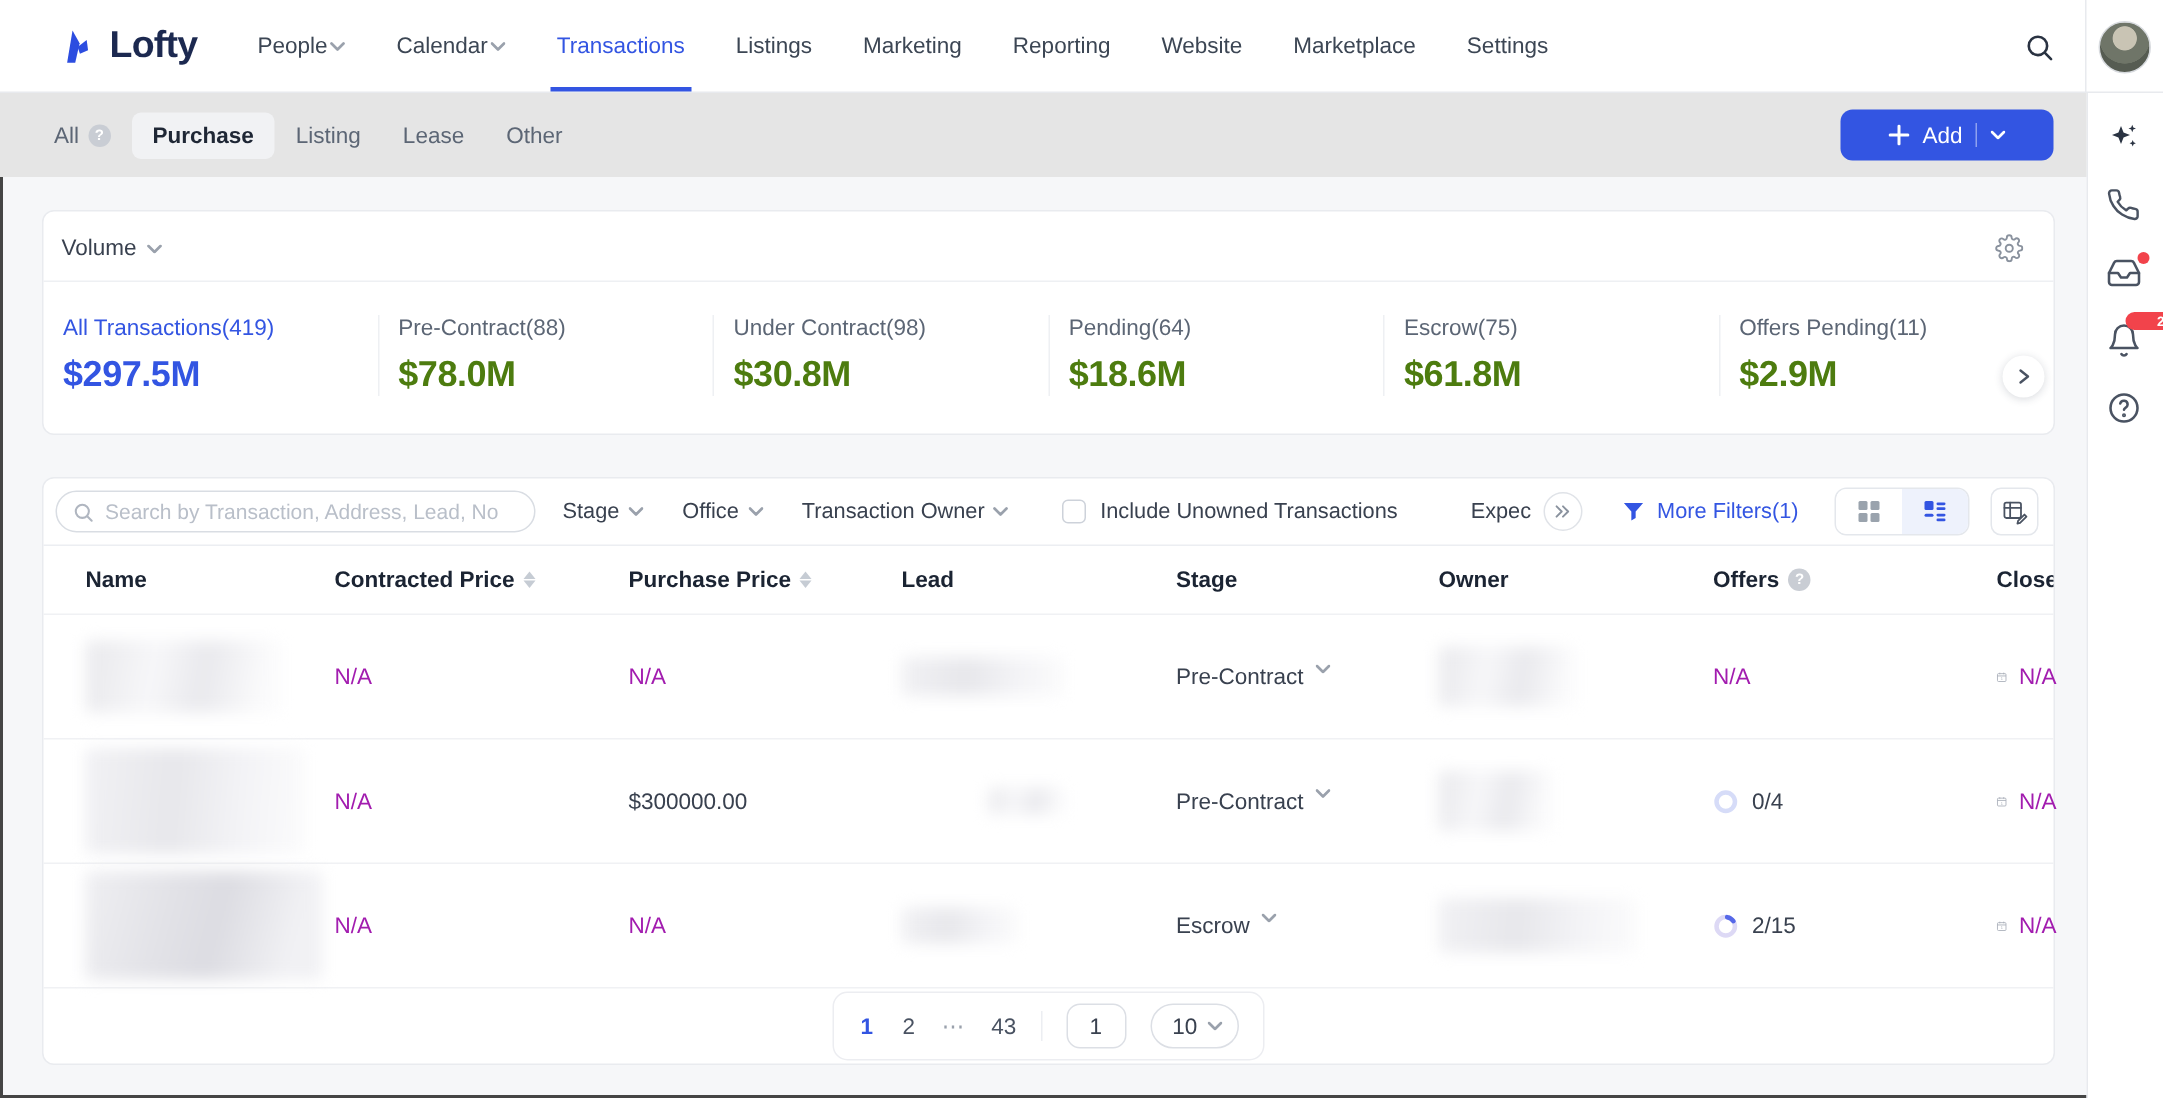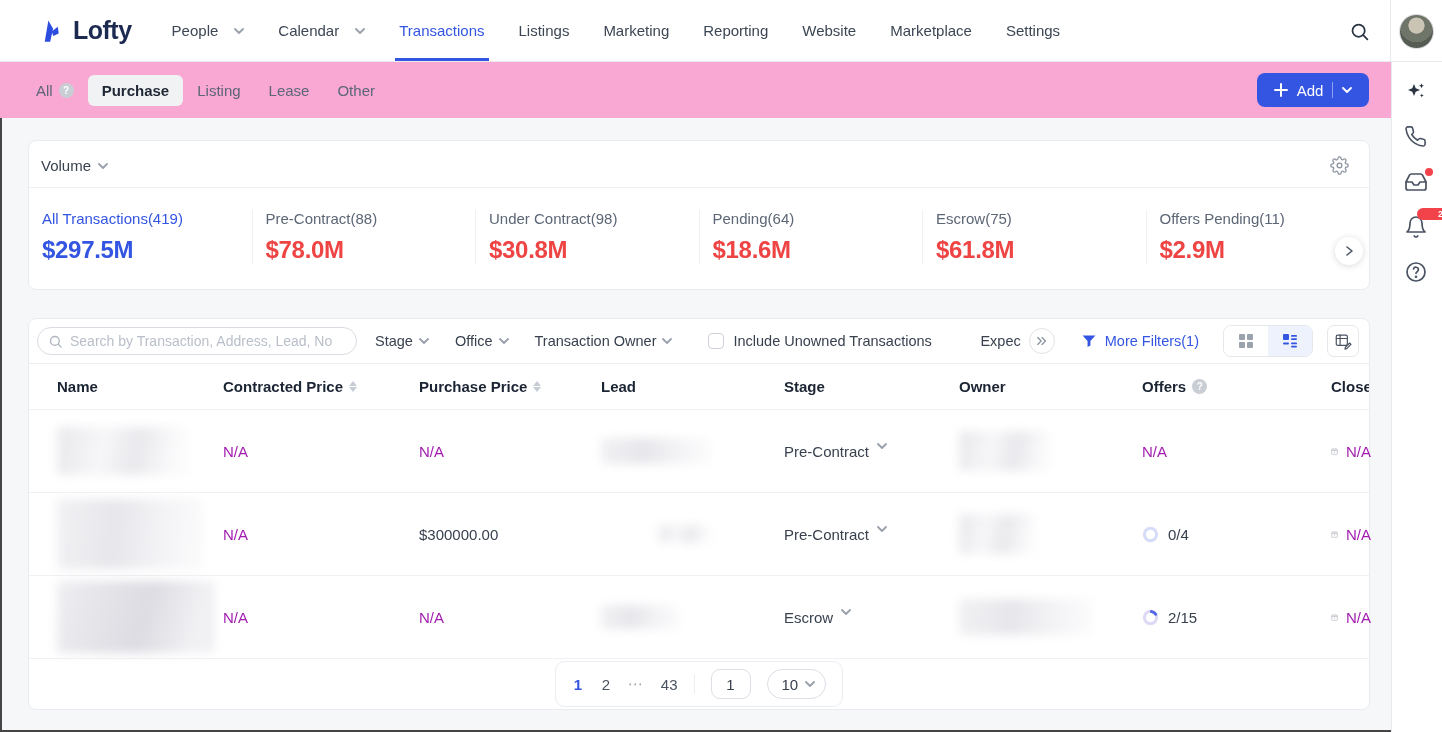--- a/index.html
+++ b/index.html
@@ -16,21 +16,21 @@
 
   
   .topnav {
     position:absolute; left:0; top:0; width:1442px; height:62px;
     background:#fff; border-bottom:1px solid #e8eaee;
     display:flex; align-items:center; padding-left:38px;
   }
   .brand { display:flex; align-items:center; gap:8px; margin-right:40px; cursor:pointer; }
   .brand-word { font-size:25px; font-weight:bold; color:#1c2950; letter-spacing:-0.5px; }
   .nav-items { display:flex; align-items:center; gap:34px; }
-  .nav-item { font-size:15px; color:#3c4654; display:flex; align-items:center; gap:16px; cursor:pointer; height:61px; position:relative; }
+  .nav-item { font-size:15px; color:#3c4654; display:flex; align-items:center; gap:2px; cursor:pointer; height:61px; position:relative; }
   .nav-item.active { color:#3355e2; font-weight:500; }
   .nav-item.active::after { content:""; position:absolute; left:-4px; right:-4px; bottom:0; height:3px; background:#3355e2; }
   .chev { width:10px; height:6px; }
   .chev polyline { fill:none; stroke:#9aa1ac; stroke-width:1.8; stroke-linecap:round; stroke-linejoin:round; }
   .nav-search { position:absolute; right:72px; top:21px; cursor:pointer; }
   .nav-divider { position:absolute; right:51px; top:0; width:1px; height:62px; background:#e8eaee; }
   .avatar {
     position:absolute; right:8px; top:14px; width:35px; height:35px; border-radius:50%;
     background: radial-gradient(circle at 50% 32%, #c9c4b4 0 28%, #6f7568 30% 60%, #565c52 61%);
     border:1px solid #d7dade; cursor:pointer;
@@ -40,50 +40,50 @@
   .rail { position:absolute; right:0; top:62px; width:51px; height:670px; background:#fff; border-left:1px solid #e8eaee; }
   .rail-icon { position:absolute; left:12px; width:26px; height:26px; cursor:pointer; }
   .rail-badge {
     position:absolute; top:-7px; left:13px; background:#f2434b; color:#fff; font-size:9px;
     border-radius:8px; padding:1px 21px; line-height:10px; font-weight:bold;
   }
   .rail-dot { position:absolute; top:-2px; right:-3px; width:8px; height:8px; border-radius:50%; background:#f2434b; }
 
   
   .tabs-row {
-    position:absolute; left:0; top:62px; width:1391px; height:56px; background:#f9a8d4;
+    position:absolute; left:0; top:62px; width:1391px; height:56px; background:#e5e5e5;
     display:flex; align-items:center; padding-left:22px;
   }
   .type-tab { font-size:15px; color:#5c6675; padding:7px 14px; border-radius:6px; cursor:pointer; display:flex; align-items:center; gap:6px; }
   .type-tab.selected { background:#f1f2f4; color:#1f2735; font-weight:600; }
   .q-badge {
     width:15px; height:15px; border-radius:50%; background:#c9cdd4; color:#fff; font-size:10px; font-weight:bold;
     display:flex; align-items:center; justify-content:center;
   }
   .add-btn {
-    position:absolute; right:22px; top:11px; height:34px; width:112px; border-radius:8px;
+    position:absolute; right:22px; top:11px; height:34px; width:142px; border-radius:8px;
     background:#3355e2; color:#fff; display:flex; align-items:center; justify-content:center; gap:9px;
     font-size:15px; cursor:pointer;
   }
   .add-btn .sep { width:1px; height:16px; background:rgba(255,255,255,.45); }
   .add-btn .chev polyline { stroke:#fff; }
 
   
   .card { position:absolute; background:#fff; border:1px solid #e9ebef; border-radius:8px; }
 
   
   .volume-card { left:28px; top:140px; width:1342px; height:150px; }
   .volume-head { display:flex; align-items:center; padding:15px 20px 12px 12px; border-bottom:1px solid #eef0f3; }
   .volume-title { font-size:15px; color:#39414f; display:flex; align-items:center; gap:7px; cursor:pointer; }
   .gear-btn { margin-left:auto; cursor:pointer; }
   .stats { display:flex; height:98px; align-items:center; }
   .stat { flex:1; padding-left:13px; border-left:1px solid #eef0f3; cursor:pointer; }
   .stat:first-child { border-left:none; }
   .stat-label { font-size:15px; color:#5c6675; }
-  .stat-value { font-size:24px; font-weight:bold; color:#ef4444; margin-top:9px; letter-spacing:-0.3px; }
+  .stat-value { font-size:24px; font-weight:bold; color:#4d7c0f; margin-top:9px; letter-spacing:-0.3px; }
   .stat.highlight .stat-label, .stat.highlight .stat-value { color:#3355e2; }
   .stats-next {
     position:absolute; right:6px; top:96px; width:28px; height:28px; border-radius:50%;
     background:#fff; box-shadow:0 1px 6px rgba(40,50,70,.18); display:flex; align-items:center; justify-content:center; cursor:pointer;
   }
 
   
   .table-card { left:28px; top:318px; width:1342px; height:392px; }
 
   .filter-row { height:44px; display:flex; align-items:center; padding:0 10px 0 8px; }

